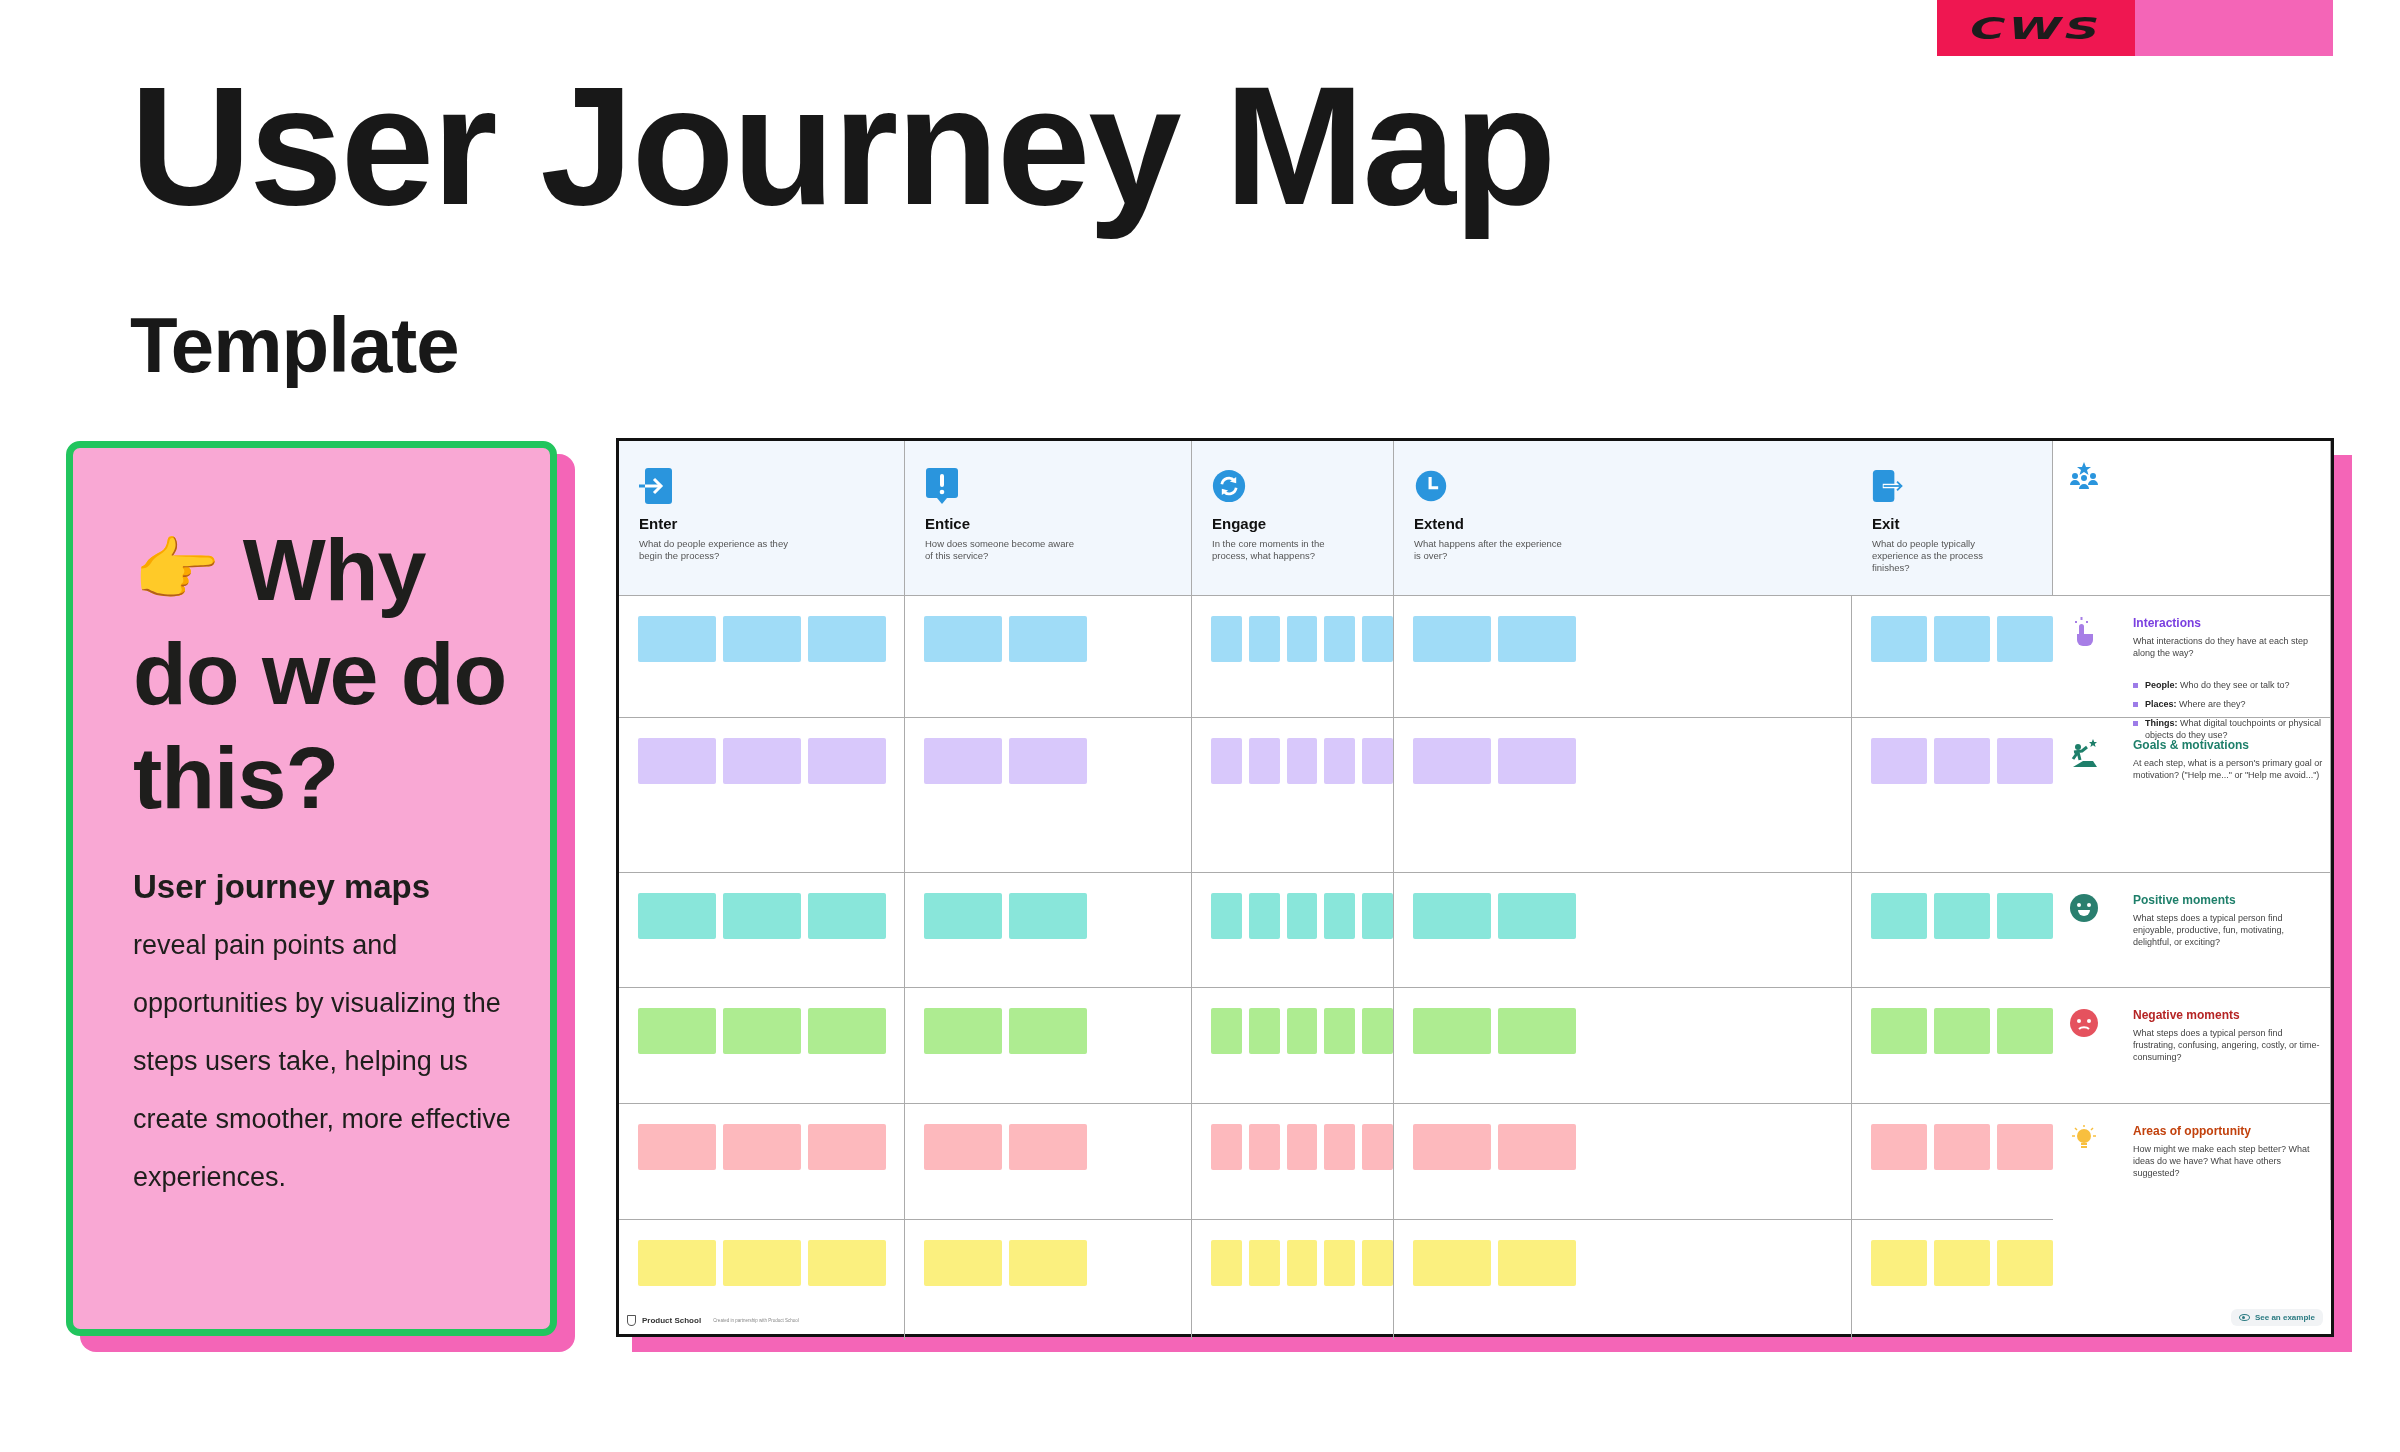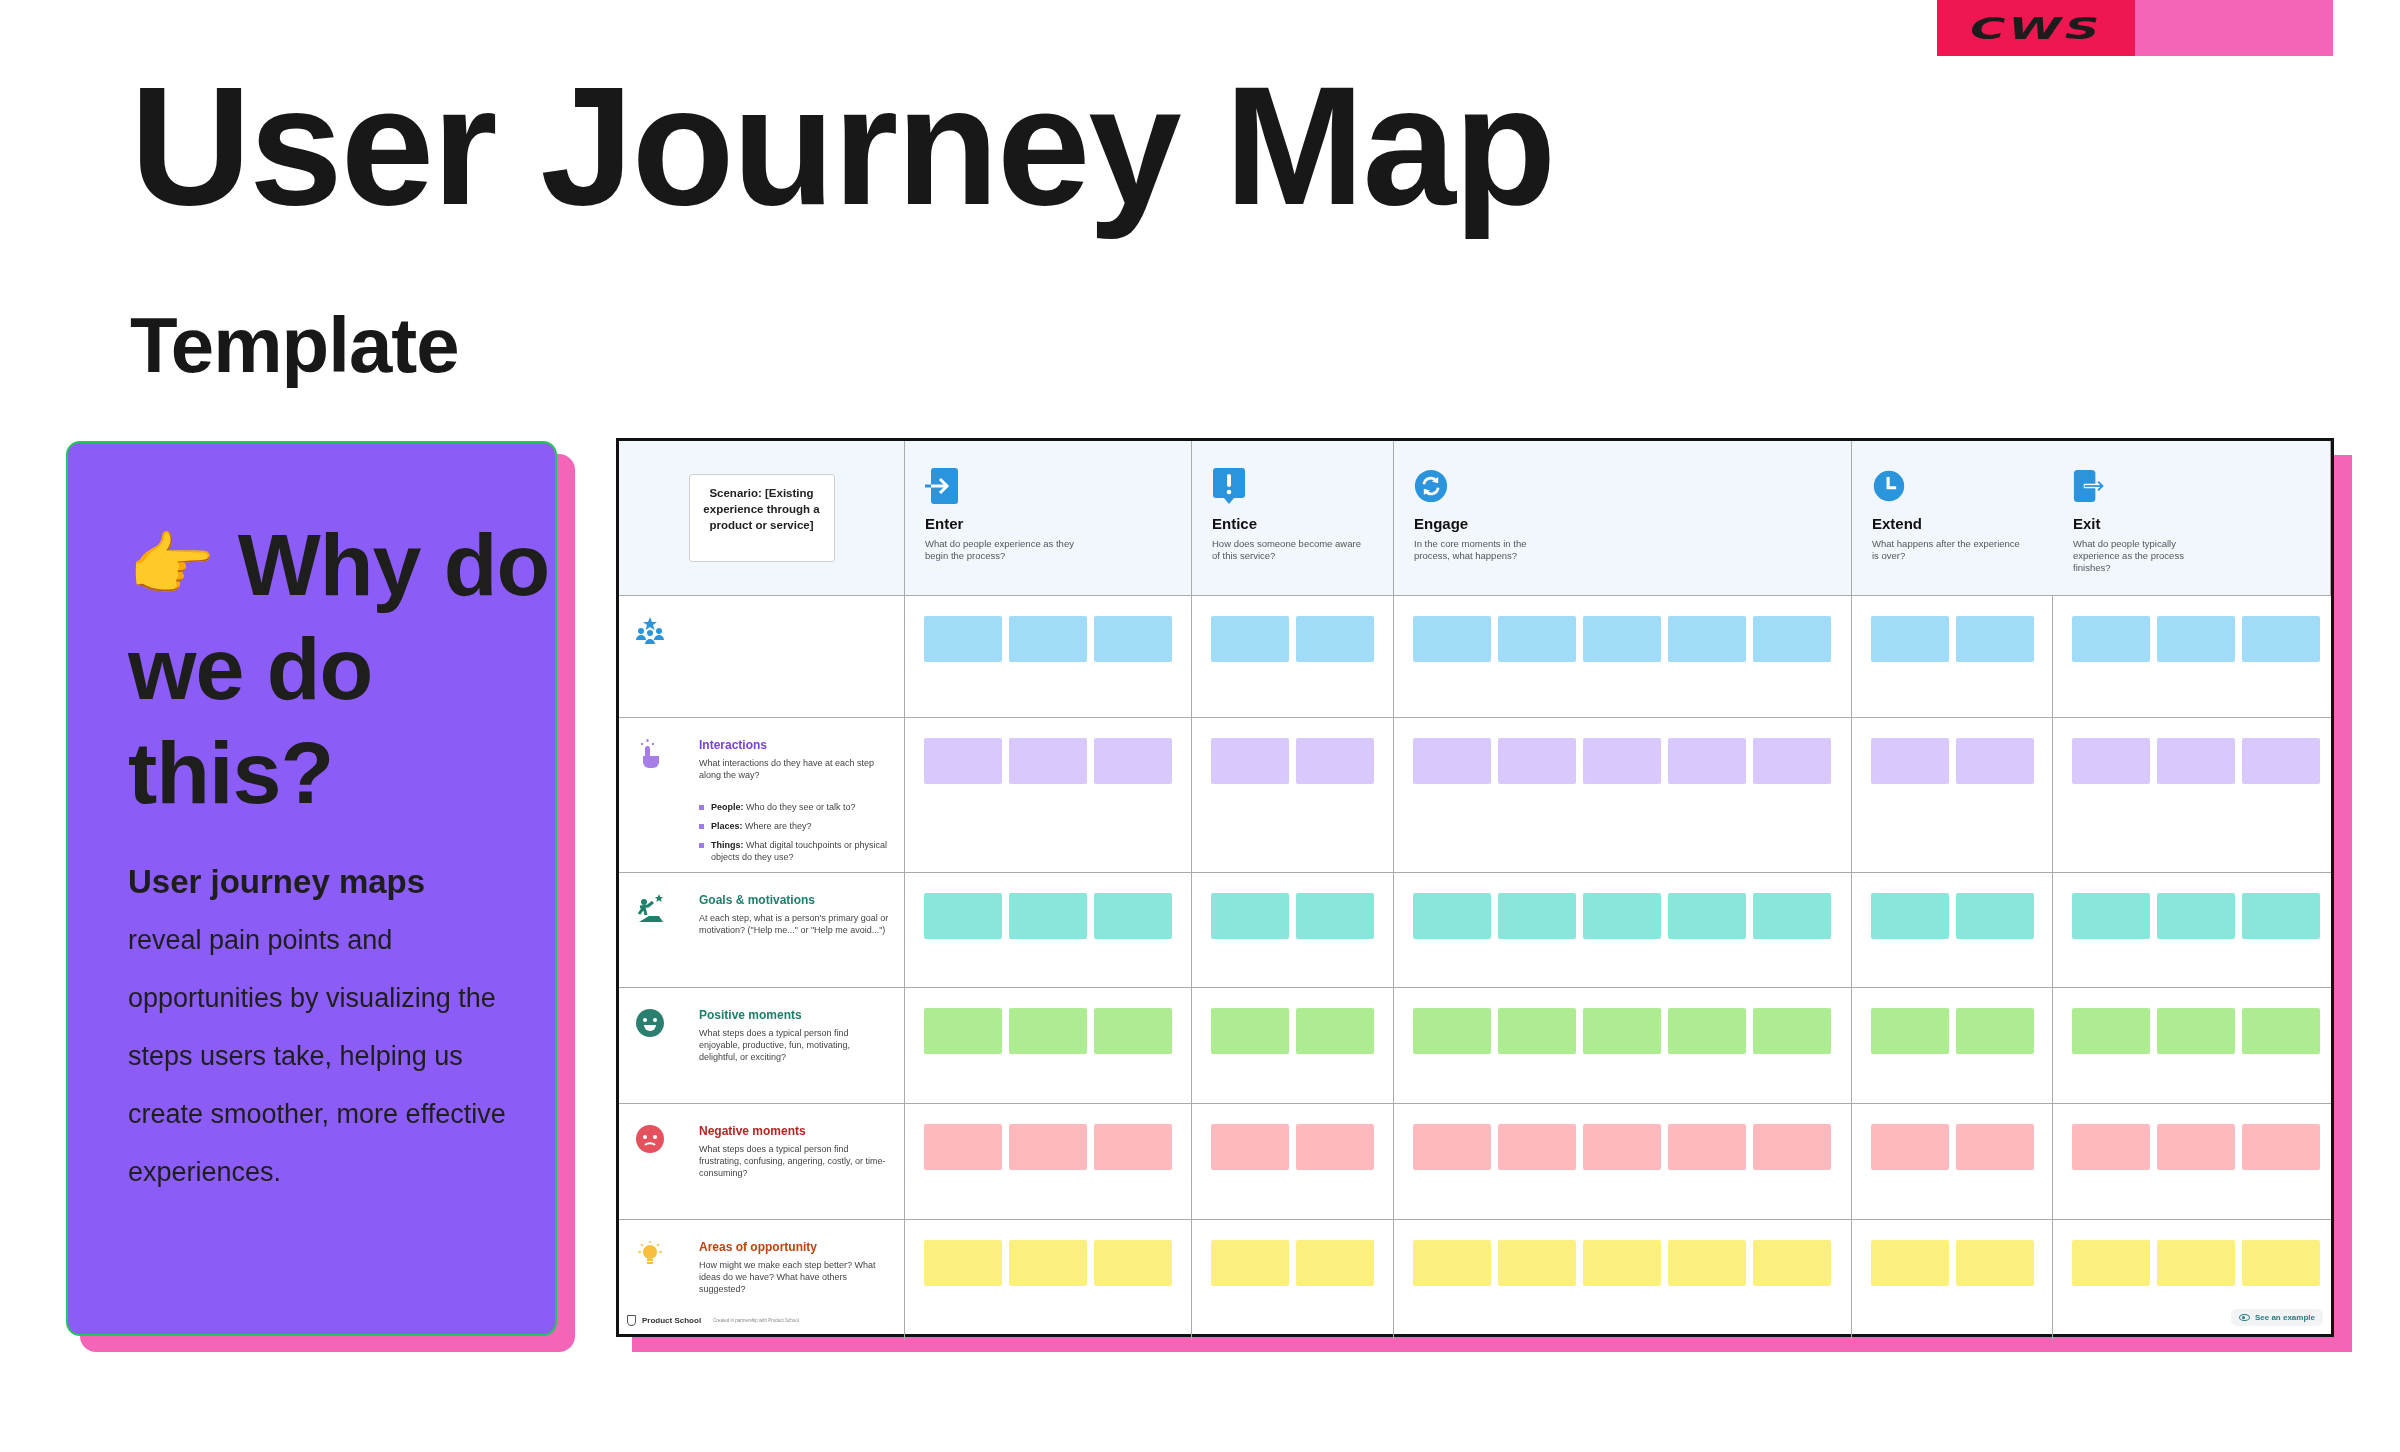--- a/index.html
+++ b/index.html
@@ -10,21 +10,21 @@
   .brand { position: absolute; left: 1937px; top: 0; width: 396px; height: 56px; display: flex; }
   .brand .red { width: 198px; height: 56px; background: #ef1751; display: flex; align-items: center; justify-content: center; }
   .brand .pink { width: 198px; height: 56px; background: #f465b7; }
   .brand .logo { font-family: "DejaVu Sans", sans-serif; font-weight: bold; font-style: italic; font-size: 30px; letter-spacing: 2px; color: #1c1c1c; transform: scaleX(1.6); }
 
   .title { position: absolute; left: 130px; top: 62px; font-size: 168px; font-weight: 900; letter-spacing: -2px; line-height: 1; font-family: "Liberation Sans", sans-serif; }
   .subtitle { position: absolute; left: 130px; top: 306px; font-size: 78px; font-weight: bold; letter-spacing: -1px; line-height: 1; }
 
   
   .card-shadow { position: absolute; left: 80px; top: 454px; width: 495px; height: 898px; background: #f465b7; border-radius: 16px; }
-  .card { position: absolute; left: 66px; top: 441px; width: 491px; height: 895px; background: #8b5cf6; border: 2px solid #22c55e; border-radius: 14px; padding: 70px 0 0 60px; }
+  .card { position: absolute; left: 66px; top: 441px; width: 491px; height: 895px; background: #f9a8d4; border: 7px solid #22c55e; border-radius: 14px; padding: 70px 0 0 60px; }
   .why { font-size: 88px; font-weight: 900; line-height: 104px; color: #1e1e1c; letter-spacing: -1px; }
   .why .hand { font-size: 70px; vertical-align: 6px; }
   .lead { margin-top: 28px; font-size: 33px; font-weight: bold; line-height: 58px; color: #1e1e1c; }
   .body-text { font-size: 27px; line-height: 58px; color: #1e1e1c; width: 400px; }
 
   
   .map-shadow { position: absolute; left: 632px; top: 455px; width: 1720px; height: 897px; background: #f465b7; }
   .map { position: absolute; left: 616px; top: 438px; width: 1718px; height: 899px; background: #fff; border: 3px solid #111; }
   .grid { position: absolute; inset: 0; display: grid;
           grid-template-columns: 286px 287px 202px 458px 201px 278px;
@@ -79,23 +79,20 @@
     <span>Why do we do this?</span>
   </div>
   <div class="lead">User journey maps</div>
   <div class="body-text">reveal pain points and opportunities by visualizing the steps users take, helping us create smoother, more effective experiences.</div>
 </div>
 
 <div class="map-shadow"></div>
 <div class="map">
   <div class="grid" id="grid">
 
-    <div class="cell scenario-cell">
-      <div class="scenario">Scenario: [Existing experience through a product or service]</div>
-    </div>
     <div class="cell hdr">
       <svg class="stage-icon" viewBox="0 0 34 38">
           <rect x="6" y="1" width="27" height="36" rx="3" fill="#2a95dd"></rect>
           <line x1="0" y1="19" x2="20" y2="19" stroke="#2a95dd" stroke-width="3"></line>
           <line x1="6" y1="19" x2="21" y2="19" stroke="#fff" stroke-width="3"></line>
           <polyline points="15,12 22,19 15,26" fill="none" stroke="#fff" stroke-width="3"></polyline>
         </svg>
       <div class="stage-name">Enter</div>
       <div class="stage-desc">What do people experience as they begin the process?</div>
     </div>

